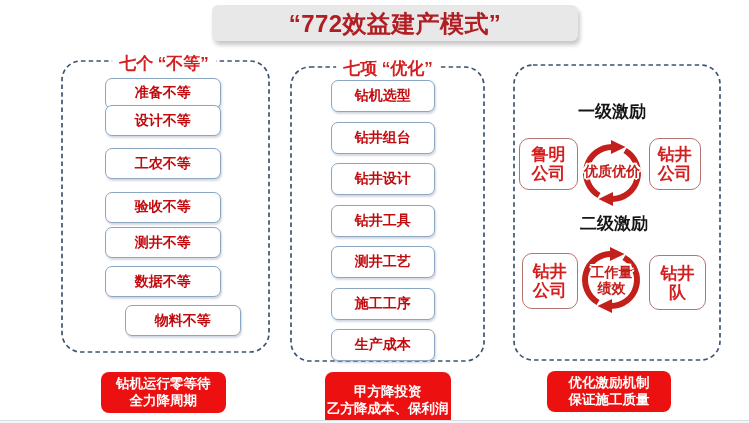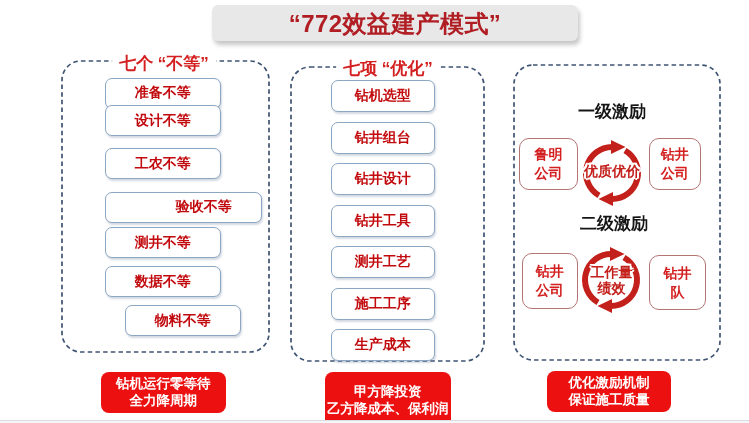--- a/index.html
+++ b/index.html
@@ -35,21 +35,21 @@
   }
   
   .level-label{
     position:absolute;transform:translate(-50%,-50%);
     font-size:17px;font-weight:bold;color:var(--black-label);white-space:nowrap;
   }
   .company{
     position:absolute;background:#fff;
     border:1.3px solid var(--company-border);border-radius:10px;
     display:flex;flex-direction:column;align-items:center;justify-content:center;
-    font-size:14px;font-weight:bold;color:var(--heading-red);
+    font-size:17px;font-weight:bold;color:var(--heading-red);
     line-height:19px;text-align:center;white-space:nowrap;
   }
   .cycle{position:absolute;width:64px;height:72px;}
   .cycle-text{
     position:absolute;transform:translate(-50%,-50%);
     font-size:14px;font-weight:bold;color:var(--cycle-red);
     line-height:16.5px;text-align:center;white-space:nowrap;
     text-shadow:-2px 0 0 #fff,2px 0 0 #fff,0 -2px 0 #fff,0 2px 0 #fff,
       -1.5px -1.5px 0 #fff,1.5px -1.5px 0 #fff,-1.5px 1.5px 0 #fff,1.5px 1.5px 0 #fff;
   }
@@ -74,21 +74,21 @@
   </div>
 
   <svg class="frame" style="left:61px;top:60px;" width="209" height="293" viewBox="0 0 209 293">
     <rect x="1" y="1" width="207" height="291" rx="19" fill="none" stroke="var(--dash-blue)" stroke-width="1.7" stroke-dasharray="4.5 3.2"></rect>
   </svg>
   <div class="group-title" style="left:164px;top:62.5px;">七个 “不等”</div>
 
   <div class="item" style="left:105px;top:77.5px;width:113.5px;height:29px;">准备不等</div>
   <div class="item" style="left:105px;top:105px;width:113.5px;height:29px;">设计不等</div>
   <div class="item" style="left:105px;top:148px;width:113.5px;height:29px;">工农不等</div>
-  <div class="item" style="left:105px;top:191.5px;width:113.5px;height:29px;padding-left:41px;">验收不等</div>
+  <div class="item" style="left:105px;top:191.5px;width:113.5px;height:29px;">验收不等</div>
   <div class="item" style="left:105px;top:227px;width:113.5px;height:29px;">测井不等</div>
   <div class="item" style="left:105px;top:266px;width:113.5px;height:29px;">数据不等</div>
   <div class="item" style="left:105px;top:305px;width:113.5px;height:29px;margin-left:20px;">物料不等</div>
 
   <div class="footer-box" style="left:101px;top:372px;width:124.5px;height:40.5px;">
     <span>钻机运行零等待</span>
     <span>全力降周期</span>
   </div>
 
   <svg class="frame" style="left:290px;top:66px;" width="195" height="296" viewBox="0 0 195 296">

